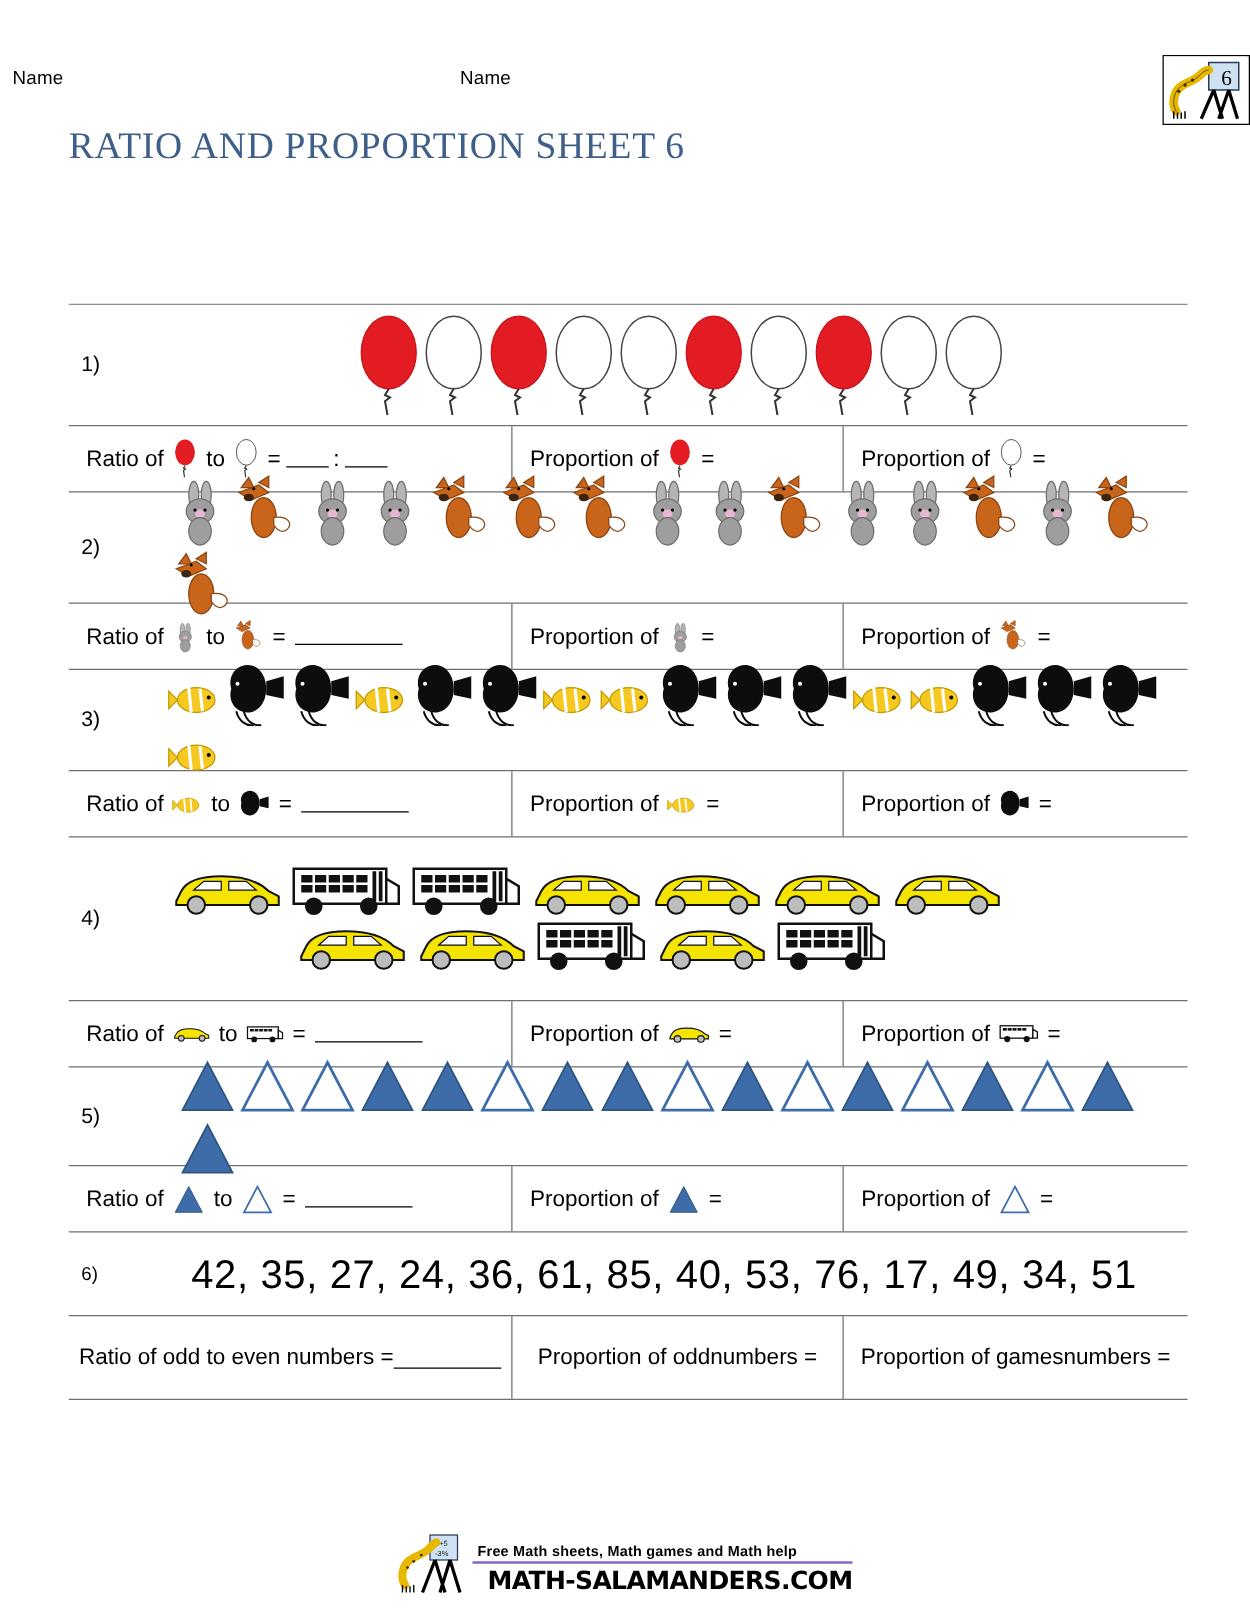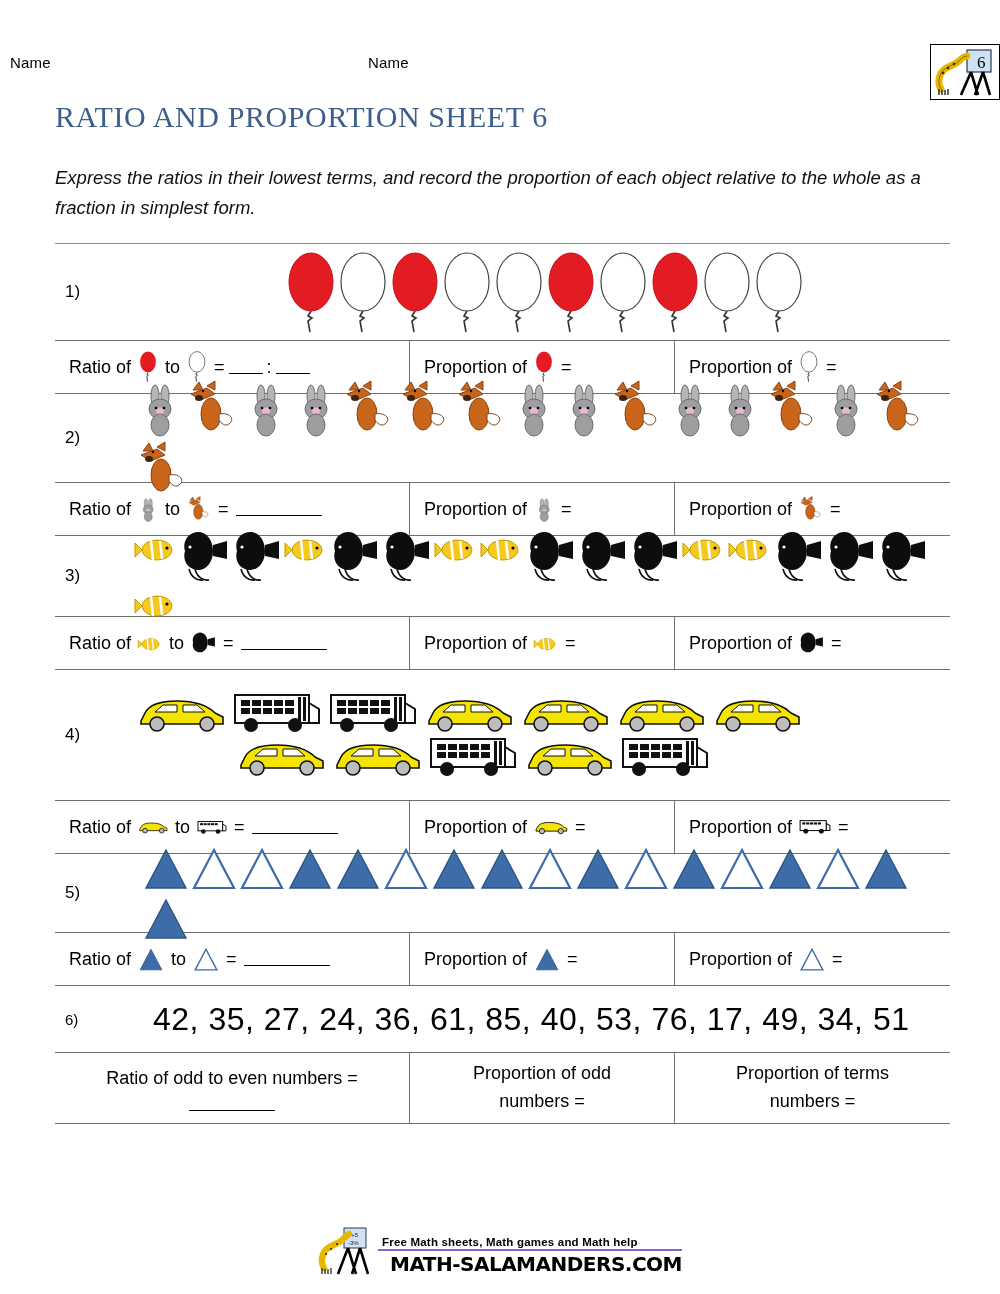--- a/index.html
+++ b/index.html
@@ -92,21 +92,21 @@
     width: 60px;
     flex: 0 0 60px;
     font-size: 17px;
     text-align: left;
     padding-left: 10px;
     box-sizing: border-box;
   }
   .fig-area {
     flex: 1 1 auto;
     display: flex;
-    align-items: flex-start;
+    align-items: flex-end;
     flex-wrap: wrap;
   }
 
   
   .ans-row {
     display: flex;
     width: 100%;
     box-sizing: border-box;
     border-top: 1px solid #6f6f6f;
     border-bottom: 1px solid #6f6f6f;
@@ -128,21 +128,21 @@
     display: inline-block;
     border-bottom: 1.6px solid #000;
     width: 86px;
     height: 13px;
     margin-left: 7px;
   }
   .blank.sm { width: 34px; margin: 0 4px; }
 
   
   .ans-row.tall .ans-cell {
-    flex-direction: column;
+    flex-direction: row;
     justify-content: center;
     align-items: center;
     padding: 7px 6px;
     min-height: 66px;
     text-align: center;
     line-height: 1.55;
   }
 
   
   .footer {
@@ -205,21 +205,20 @@
       <path d="M10 44 C6 38 8 28 14 24 C19 20 24 20 28 16 C31 13 33 11 36 11" stroke="#000" stroke-width="0.8" fill="none" stroke-linecap="round" opacity=".55"></path>
       <circle cx="12" cy="28" r="1.3" fill="#3a2a00"></circle>
       <circle cx="17" cy="23" r="1.3" fill="#3a2a00"></circle>
       <circle cx="23" cy="19" r="1.3" fill="#3a2a00"></circle>
 
       <path d="M8 44 L8 50 M11 45 L11 50 M14 45 L14 50 M17 44 L17 50" stroke="#000" stroke-width="1.2"></path>
     </svg>
   </div>
 
   <h1 class="title">RATIO AND PROPORTION SHEET 6</h1>
-  <div class="instructions">Express the ratios in their lowest terms, and record the proportion of each object relative to the whole as a fraction in simplest form.</div>
 
   <div class="sheet">
 
     <div class="rule"></div>
     <div class="fig-row" style="height:96px;">
       <div class="qnum">1)</div>
       <div class="fig-area" style="padding-left:170px;">
 
         <svg width="52" height="86" viewBox="0 0 52 86">
             <ellipse cx="26" cy="33" rx="22" ry="29" fill="#e31b23" stroke="#c5121a" stroke-width="1"></ellipse>
@@ -1085,21 +1084,21 @@
     <div class="ans-row tall">
       <div class="ans-cell c1">
         <span class="txt">Ratio of odd  to even numbers =</span>
         <span class="blank" style="margin-left:0;margin-top:4px;"></span>
       </div>
       <div class="ans-cell c2">
         <span class="txt">Proportion of odd</span>
         <span class="txt">numbers =</span>
       </div>
       <div class="ans-cell c3">
-        <span class="txt">Proportion of terms</span>
+        <span class="txt">Proportion of games</span>
         <span class="txt">numbers =</span>
       </div>
     </div>
 
   </div>
 
   <div class="footer">
     <div class="footer-inner">
       <svg width="56" height="52" viewBox="0 0 56 52">
         <rect x="26" y="4" width="22" height="20" fill="#cfe2f3" stroke="#2b3a55" stroke-width="1"></rect>

